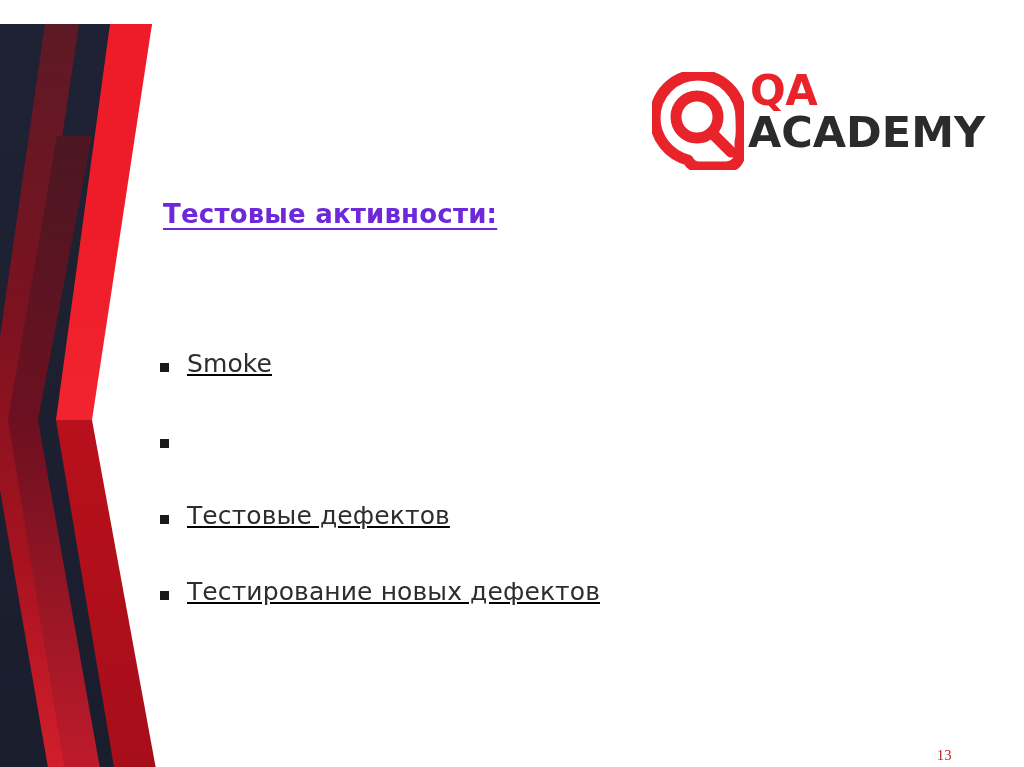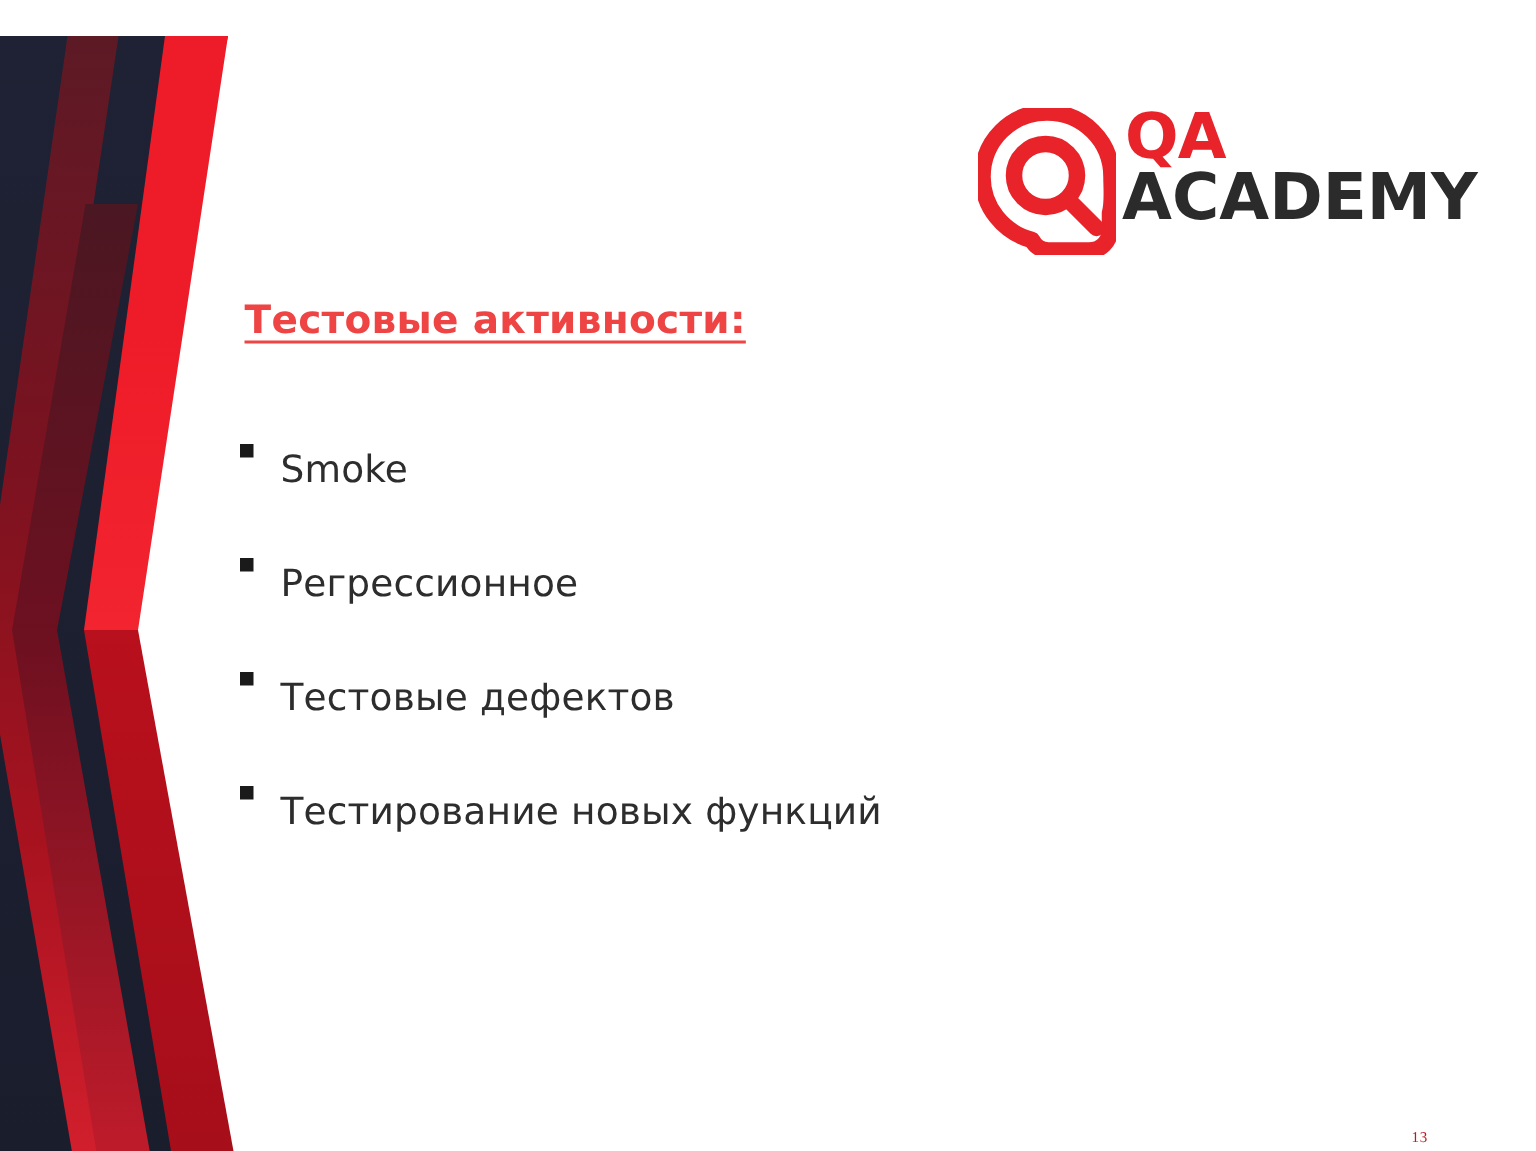--- a/index.html
+++ b/index.html
@@ -71,43 +71,44 @@
   .content {
     position: absolute;
     left: 160px;
     top: 176px;
     width: 740px;
   }
   .slide-title {
     font-family: "DejaVu Sans", sans-serif;
     font-size: 26px;
     font-weight: 700;
-    color: #ef4444;
+    color: #6d28d9;
     text-decoration: underline;
     text-underline-offset: 5px;
     letter-spacing: 0.2px;
     margin: 0 0 0 3px;
     line-height: 1.1;
   }
 
   .bullets {
     list-style: none;
     margin: 0;
     padding: 0;
     position: absolute;
     top: 100px;
     left: 0;
     width: 740px;
   }
   .bullet-item {
     display: flex;
-    align-items: flex-start;
+    align-items: flex-end;
     height: 76px;
     margin: 0;
     padding: 0;
+    text-decoration: underline;
   }
   .bullet-marker {
     flex: 0 0 auto;
     width: 9px;
     height: 9px;
     background: #1A1A1A;
     display: inline-block;
     margin-right: 18px;
     position: relative;
     top: -4px;
@@ -121,21 +122,21 @@
     line-height: 1;
     white-space: nowrap;
   }
 
   
   .page-number {
     position: absolute;
     right: 72px;
     bottom: 27px;
     font-family: Liberation Serif, serif;
-    font-size: 10px;
+    font-size: 14px;
     color: #b91c1c;
     letter-spacing: 0.5px;
   }
 </style>
 </head>
 <body>
 
 <div class="slide">
 
   <svg class="deco" viewBox="0 0 200 767" width="200" height="767" preserveAspectRatio="none" xmlns="http://www.w3.org/2000/svg">
@@ -207,31 +208,30 @@
 
     <ul class="bullets">
 
       <li class="bullet-item">
         <span class="bullet-marker"></span>
         <span class="bullet-label">Smoke</span>
       </li>
 
       <li class="bullet-item">
         <span class="bullet-marker"></span>
-        <span class="bullet-label">Регрессионное</span>
       </li>
 
       <li class="bullet-item">
         <span class="bullet-marker"></span>
         <span class="bullet-label">Тестовые дефектов</span>
       </li>
 
       <li class="bullet-item">
         <span class="bullet-marker"></span>
-        <span class="bullet-label">Тестирование новых функций</span>
+        <span class="bullet-label">Тестирование новых дефектов</span>
       </li>
 
     </ul>
   </div>
 
   <div class="page-number">13</div>
 
 </div>
 
 </body></html>

